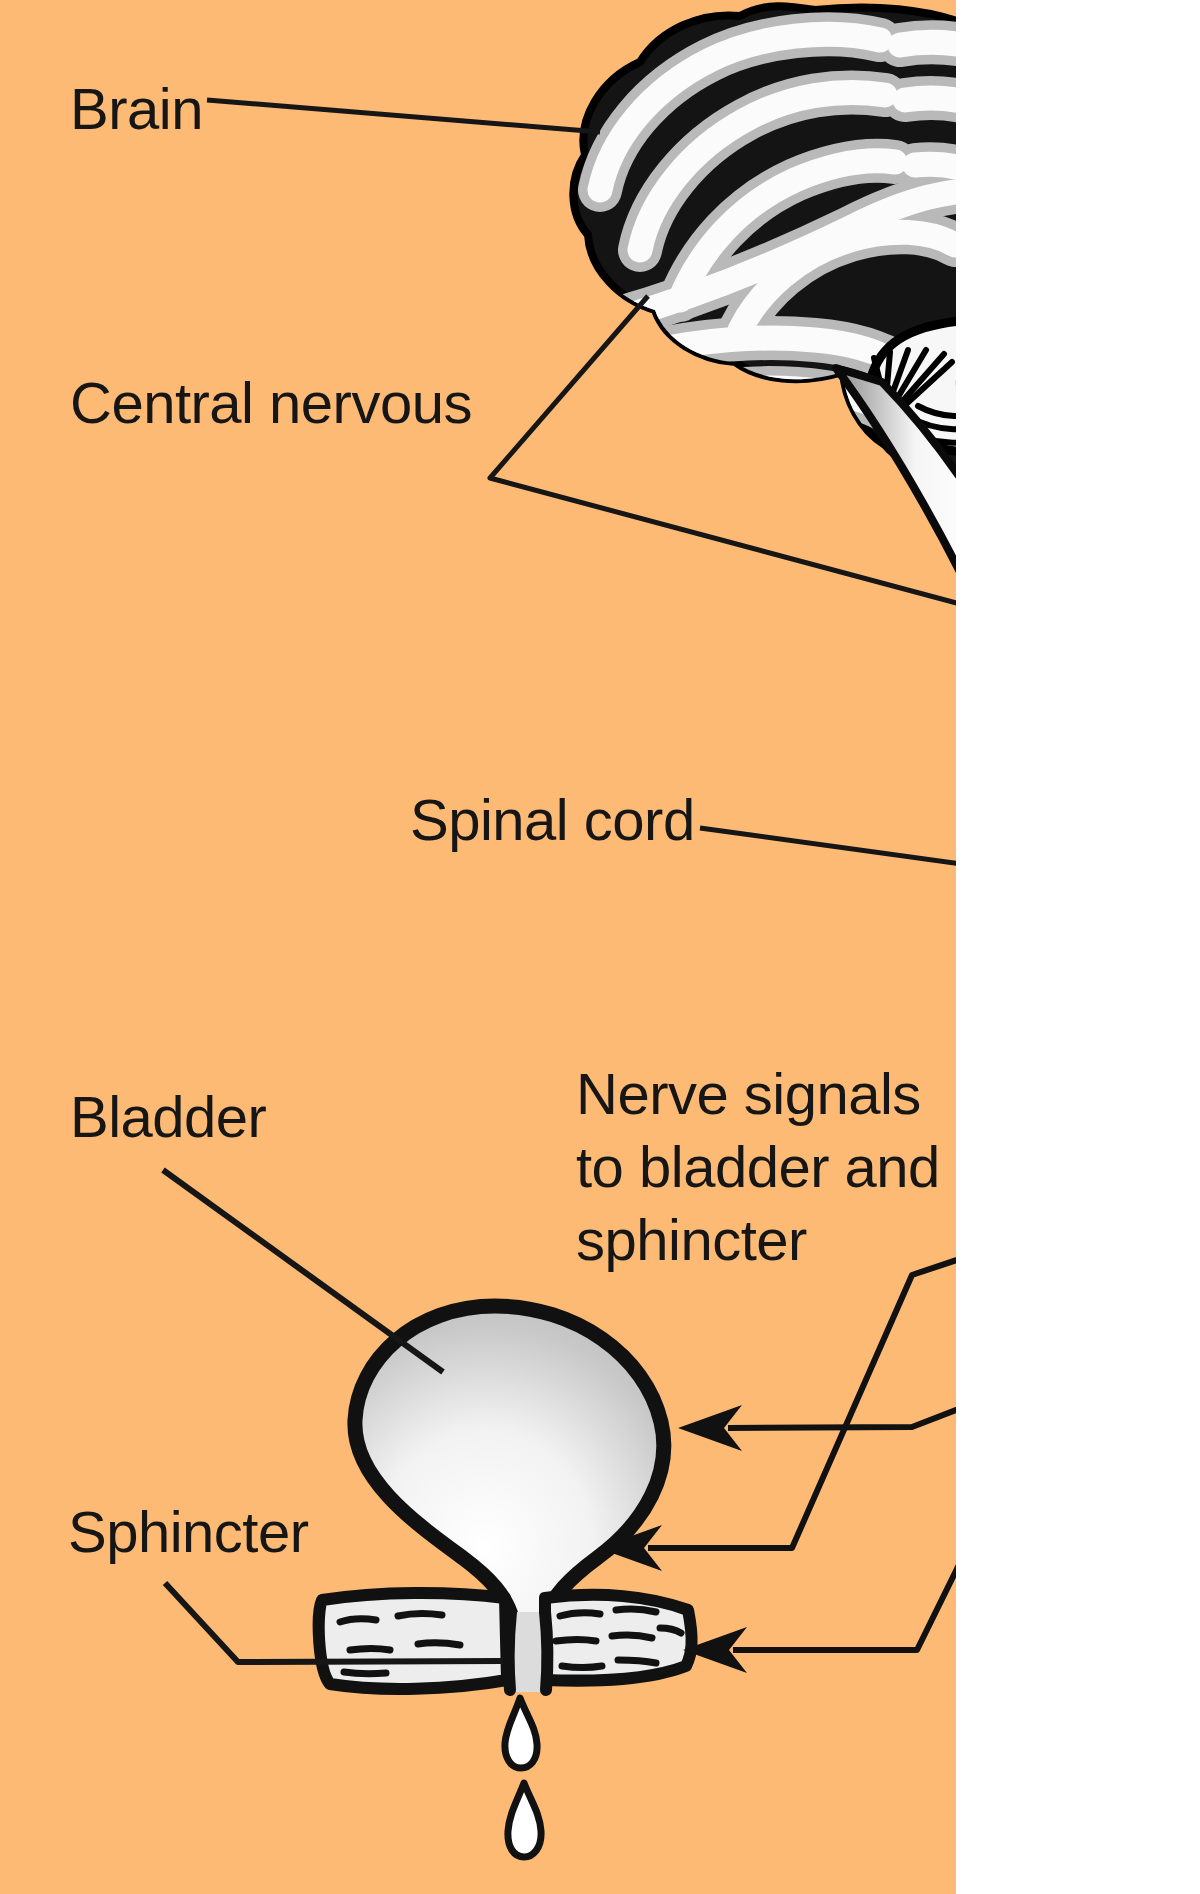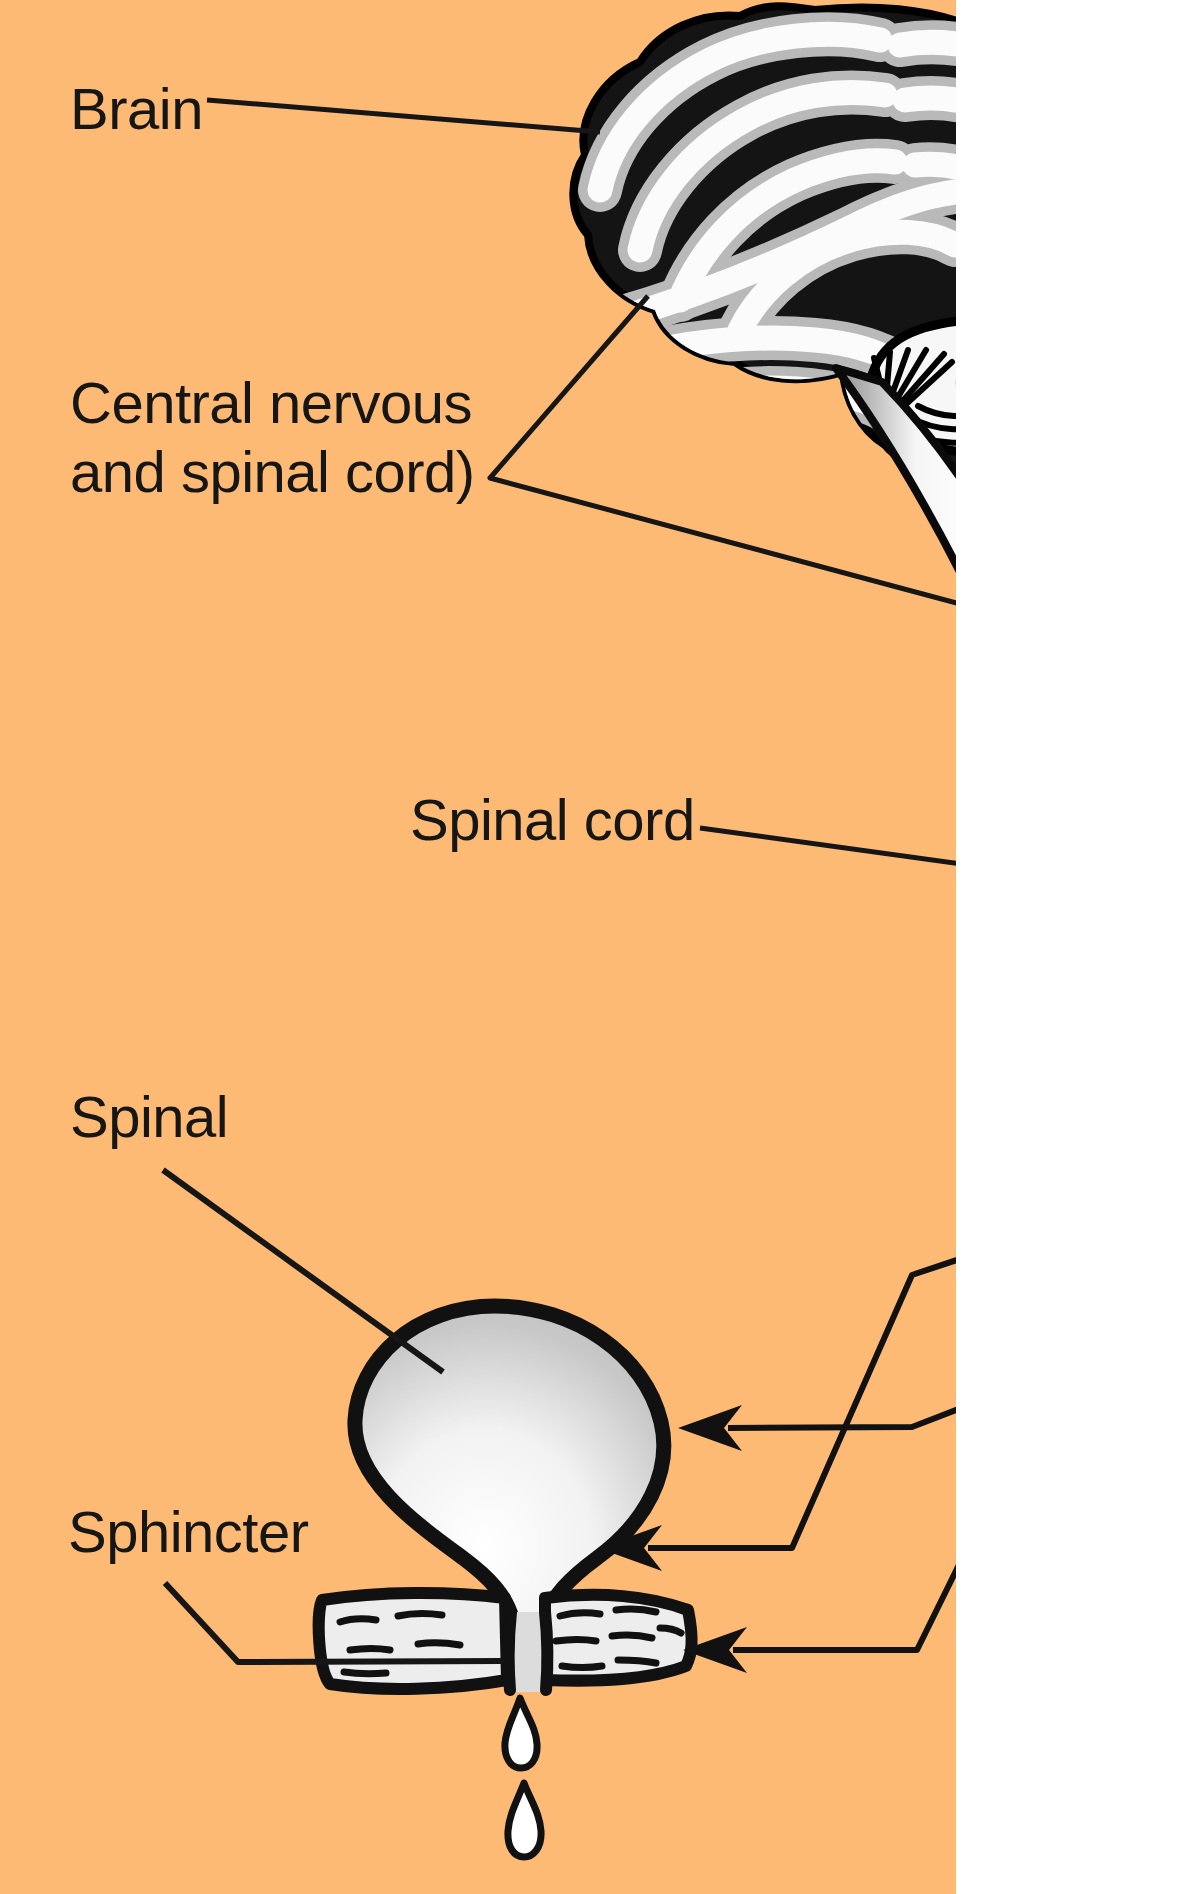--- a/index.html
+++ b/index.html
@@ -200,23 +200,27 @@
     <g>
       <path d="M 1045,1390 L 917,1650 L 733,1650" fill="none" stroke="#111111" stroke-width="6" stroke-linejoin="round"></path>
       <polygon points="683,1650 747,1627 729,1650 747,1673" fill="#111111"></polygon>
     </g>
   </svg>
 
   <div class="lbl" style="left:70px; top:74px;">Brain</div>
 
   <div class="lbl" style="left:70px; top:368px;">
     <span class="ln">Central nervous</span>
-    <span class="ln">and spinal cord)</span>
   </div>
 
   <div class="lbl" style="left:410px; top:785px;">Spinal cord</div>
 
-  <div class="lbl" style="left:70px; top:1082px;">Spinal</div>
-
+  <div class="lbl" style="left:70px; top:1082px;">Bladder</div>
+
+  <div class="lbl" style="left:576px; top:1057px; line-height:73px;">
+    <span class="ln">Nerve signals</span>
+    <span class="ln">to bladder and</span>
+    <span class="ln">sphincter</span>
+  </div>
 
   <div class="lbl" style="left:68px; top:1497px;">Sphincter</div>
 
 </div>
 
 </body></html>

